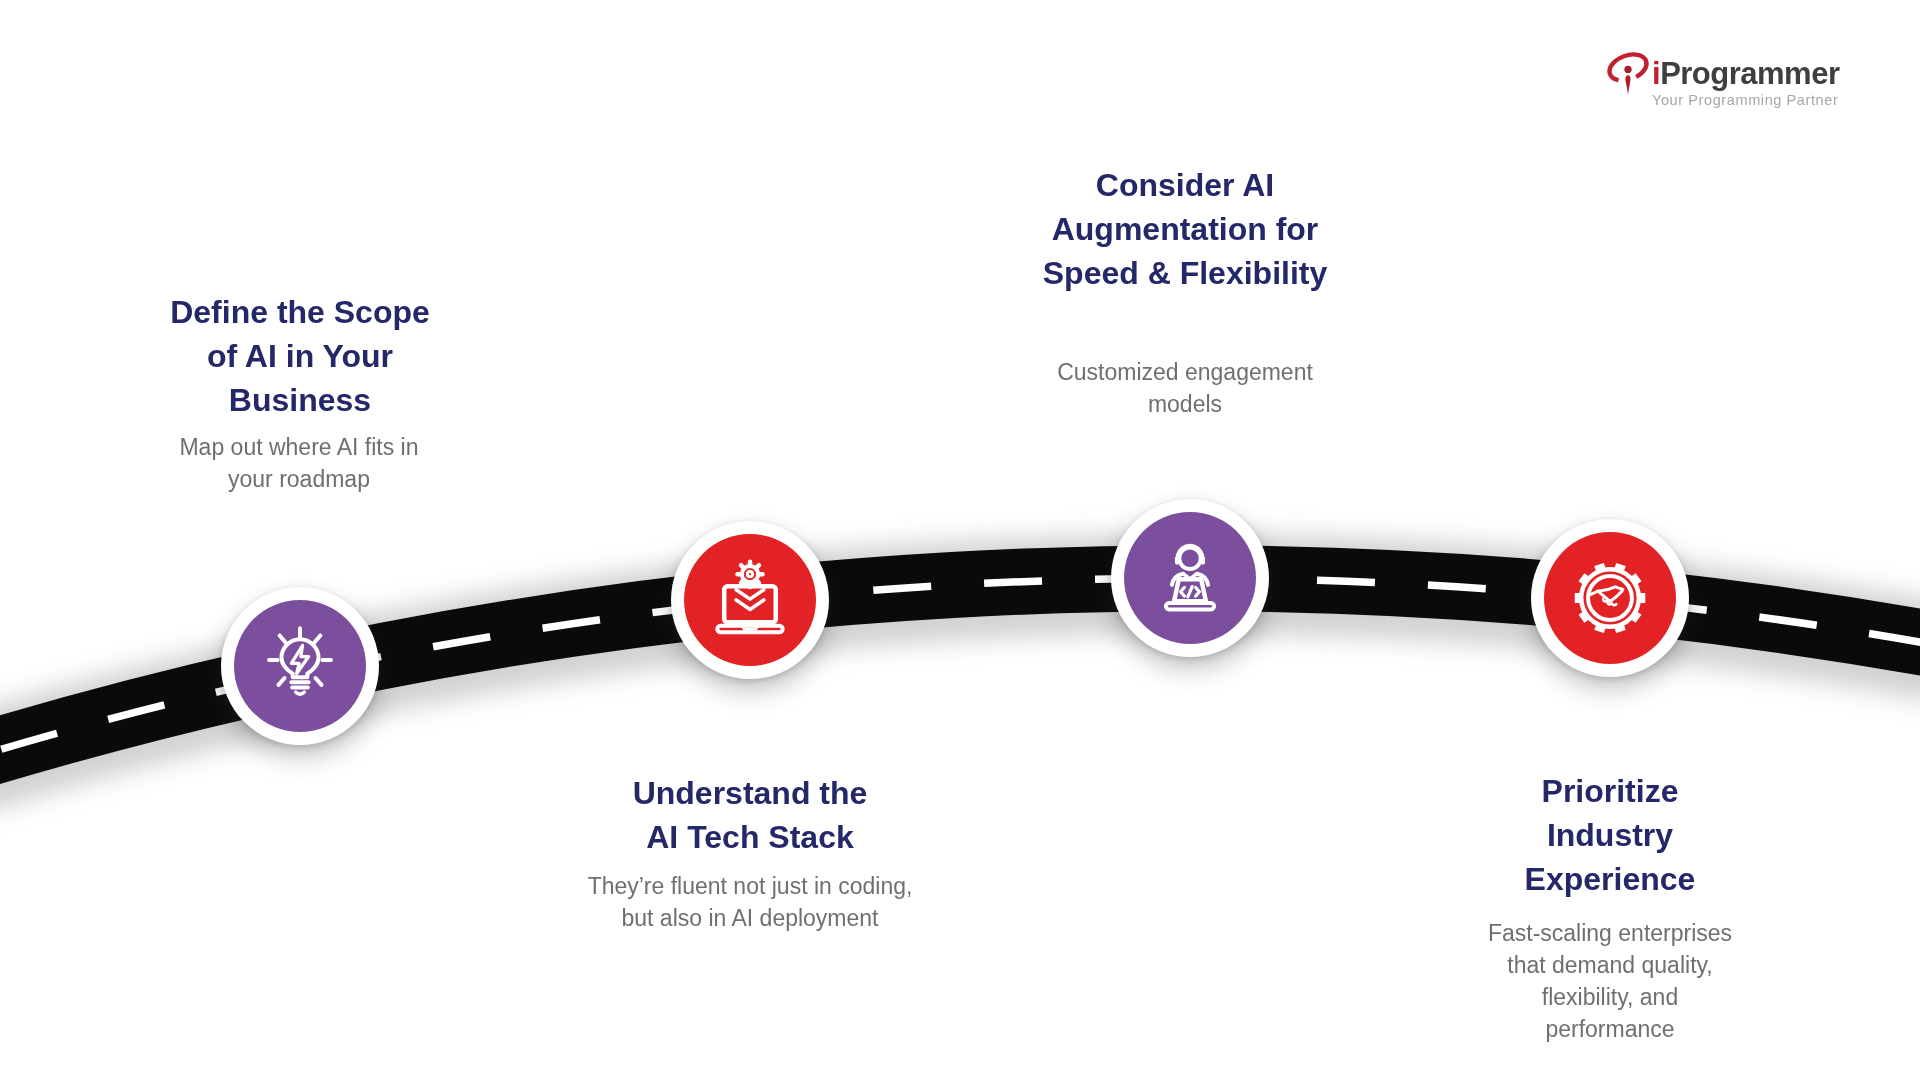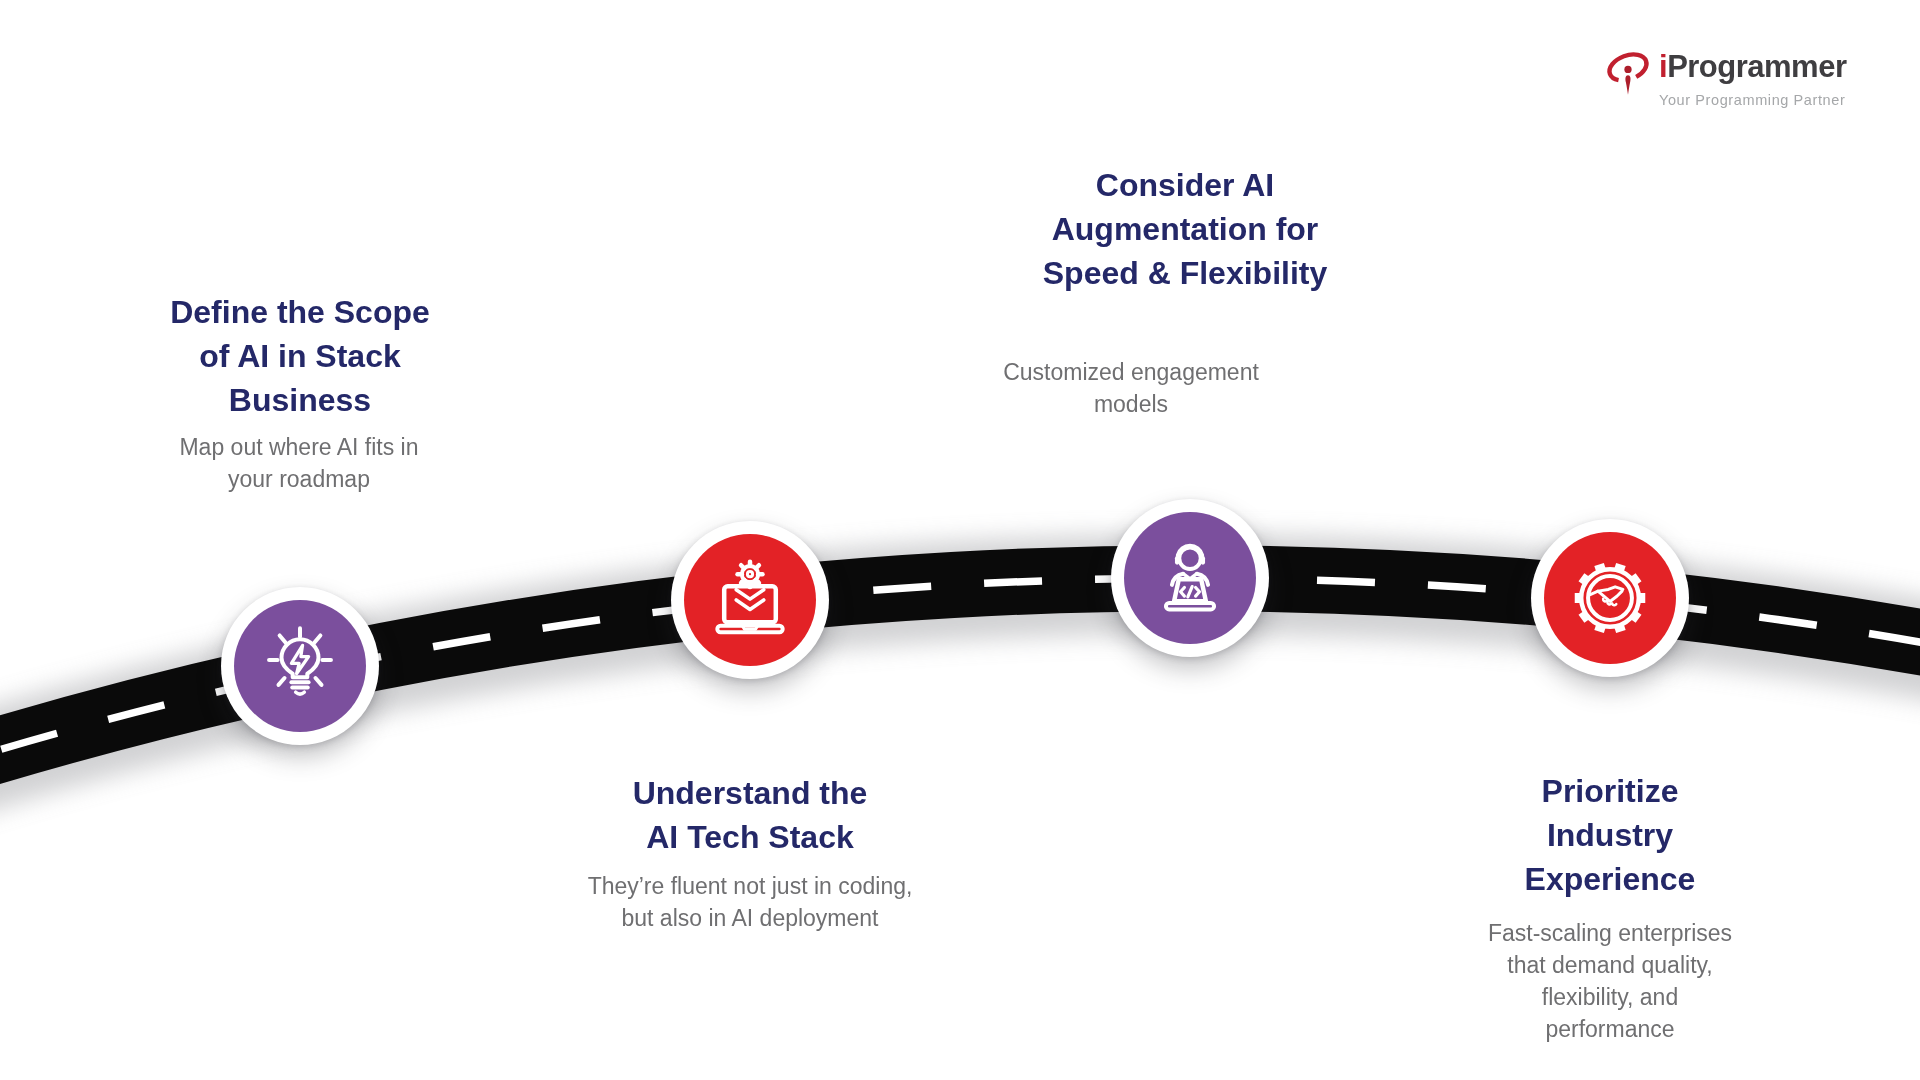--- a/index.html
+++ b/index.html
@@ -15,25 +15,25 @@
   .node-inner.purple{background:#7B4F9D;}
   .node-inner.red{background:#E32226;}
   .icon{display:block;}
   .icon *{vector-effect:non-scaling-stroke;}
   
   .m-title{position:absolute;transform:translateX(-50%);text-align:center;color:#242868;
            font-weight:bold;font-size:32px;line-height:44px;white-space:nowrap;}
   .m-sub{position:absolute;transform:translateX(-50%);text-align:center;color:#6F6F71;
          font-size:23px;line-height:32px;white-space:nowrap;}
   
-  .logo{position:absolute;left:1604px;top:50px;display:flex;align-items:flex-end;gap:7px;}
+  .logo{position:absolute;left:1604px;top:50px;display:flex;align-items:flex-end;}
   .logo-text{display:flex;flex-direction:column;}
   .logo-brand{font-size:31px;font-weight:bold;letter-spacing:-0.5px;color:#3F3E41;line-height:34px;}
   .logo-brand .brand-i{color:#C1202F;}
-  .logo-tagline{font-size:14.5px;color:#A5A7A9;letter-spacing:0.6px;margin-top:8px;}
+  .logo-tagline{font-size:14.5px;color:#A5A7A9;letter-spacing:0.6px;margin-top:1px;}
 </style>
 </head>
 <body>
 
 <div class="stage">
 
   <svg class="road-svg" width="1920" height="1080" viewBox="0 0 1920 1080">
     <defs>
       <filter id="roadblur" x="-20%" y="-150%" width="140%" height="400%">
         <feGaussianBlur stdDeviation="12"></feGaussianBlur>
@@ -124,21 +124,21 @@
         <path d="M 36 42 L 50 54 L 58 48 L 64 42" stroke-width="3"></path>
         <path d="M 42 51 a 2.6 2.6 0 0 0 4.6 2" stroke-width="2.5"></path>
         <path d="M 47 54.5 a 2.6 2.6 0 0 0 4.6 2" stroke-width="2.5"></path>
         <path d="M 52.5 56.5 a 2.6 2.6 0 0 0 4.8 0.6" stroke-width="2.5"></path>
       </svg>
     </div>
   </div>
 
   <div class="m-title" style="left:300px;top:290px">
     <div>Define the Scope</div>
-    <div>of AI in Stack</div>
+    <div>of AI in Your</div>
     <div>Business</div>
   </div>
   <div class="m-sub" style="left:299px;top:431px">
     <div>Map out where AI fits in</div>
     <div>your roadmap</div>
   </div>
 
   <div class="m-title" style="left:750px;top:771px">
     <div>Understand the</div>
     <div>AI Tech Stack</div>
@@ -146,21 +146,21 @@
   <div class="m-sub" style="left:750px;top:870px">
     <div>They’re fluent not just in coding,</div>
     <div>but also in AI deployment</div>
   </div>
 
   <div class="m-title" style="left:1185px;top:163px">
     <div>Consider AI</div>
     <div>Augmentation for</div>
     <div>Speed &amp; Flexibility</div>
   </div>
-  <div class="m-sub" style="left:1131px;top:356px">
+  <div class="m-sub" style="left:1185px;top:356px">
     <div>Customized engagement</div>
     <div>models</div>
   </div>
 
   <div class="m-title" style="left:1610px;top:769px">
     <div>Prioritize</div>
     <div>Industry</div>
     <div>Experience</div>
   </div>
   <div class="m-sub" style="left:1610px;top:917px">

